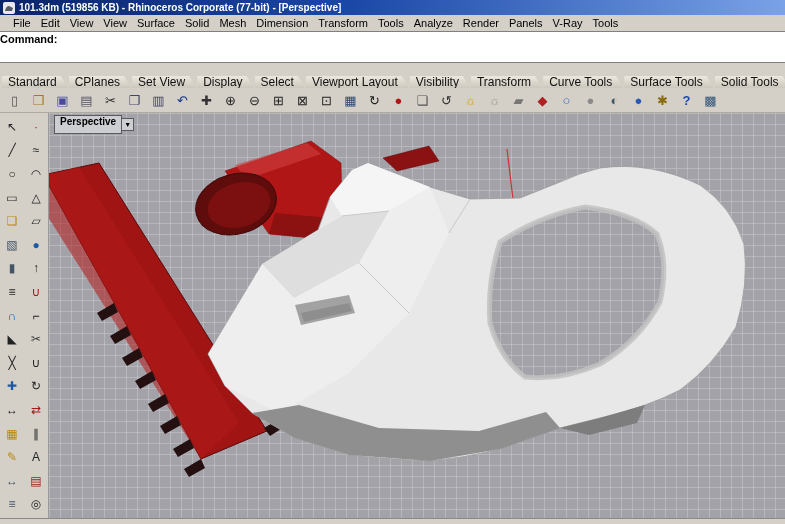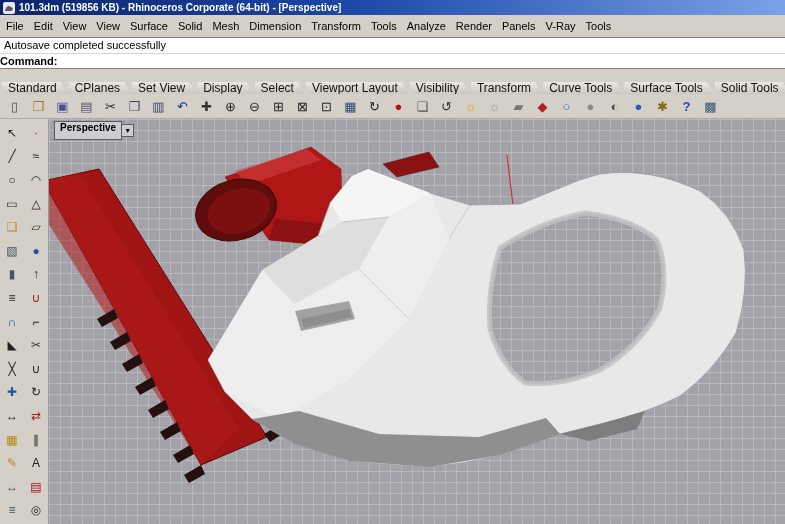--- a/index.html
+++ b/index.html
@@ -3,21 +3,21 @@
 <meta charset="utf-8">
 <style>
   * { box-sizing: border-box; margin: 0; padding: 0; }
   html,body { width:785px; height:524px; overflow:hidden; }
   body { font-family:"Liberation Sans", sans-serif; background:#d4d0c8; position:relative; }
 
   .titlebar { height:15px; background:linear-gradient(to right,#0a246a 0%, #1c48a8 45%, #7aa2e8 100%);
               display:flex; align-items:center; padding:0 3px; gap:4px; }
   .titlebar .title { color:#fff; font-size:10px; font-weight:bold; white-space:nowrap; }
 
-  .menubar { height:22px; display:flex; align-items:center; background:#d4d0c8; font-size:11px; padding-left:1px; }
+  .menubar { height:16px; display:flex; align-items:center; background:#d4d0c8; font-size:11px; padding-left:8px; }
   .menu-item { padding:0 5px; cursor:default; color:#000; white-space:nowrap; }
 
   .cmdarea { height:32px; background:#fff; border-top:1px solid #808080; border-bottom:1px solid #808080; font-size:11px; }
   .cmd-row1 { height:16px; line-height:15px; padding-left:4px; border-bottom:1px solid #d6d6d6; color:#000; }
   .cmd-row2 { height:14px; line-height:14px; padding-left:0; font-weight:bold; color:#000; }
 
   .dock-spacer { height:12px; background:#d4d0c8; }
 
   .tabsrow { height:13px; display:flex; align-items:flex-end; padding-left:2px; gap:1px; }
   .tab { font-size:12px; line-height:12px; height:12px; padding:0 11px 0 6px; color:#111; white-space:nowrap;
@@ -50,21 +50,21 @@
   .bottomstrip { height:8px; background:#d4d0c8; border-top:1px solid #8a8a8a; }
 </style>
 </head>
 <body>
 
 <div class="titlebar">
   <svg width="12" height="12" aria-hidden="true">
     <rect x="0" y="0" width="12" height="12" rx="2" fill="#e8e8f0"></rect>
     <path d="M2,9 Q3,4 6,4 L10,6 L9,9 Z" fill="#5a5a66"></path>
   </svg>
-  <span class="title">101.3dm (519856 KB) - Rhinoceros Corporate (64-bit) - [Perspective]</span>
+  <span class="title">101.3dm (519856 KB) - Rhinoceros Corporate (77-bit) - [Perspective]</span>
 </div>
 
 <div class="menubar">
 
     <span class="menu-item">File</span>
 
     <span class="menu-item">Edit</span>
 
     <span class="menu-item">View</span>
 
@@ -87,21 +87,20 @@
     <span class="menu-item">Render</span>
 
     <span class="menu-item">Panels</span>
 
     <span class="menu-item">V-Ray</span>
 
     <span class="menu-item">Tools</span>
   </div>
 
 <div class="cmdarea">
-  <div class="cmd-row1">Autosave completed successfully</div>
   <div class="cmd-row2">Command:</div>
 </div>
 
 <div class="dock-spacer"></div>
 
 <div class="tabsrow">
 
     <span class="tab">Standard</span>
 
     <span class="tab">CPlanes</span>

